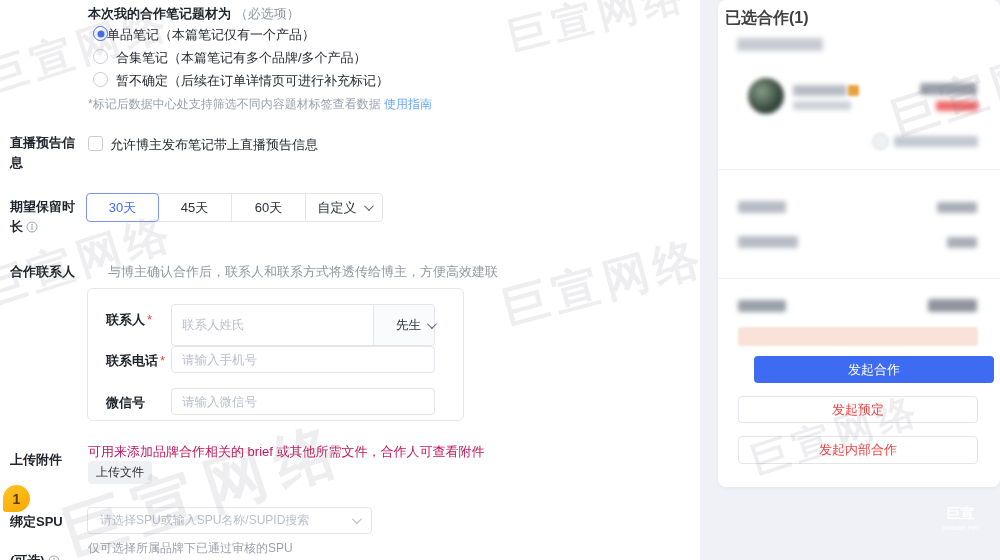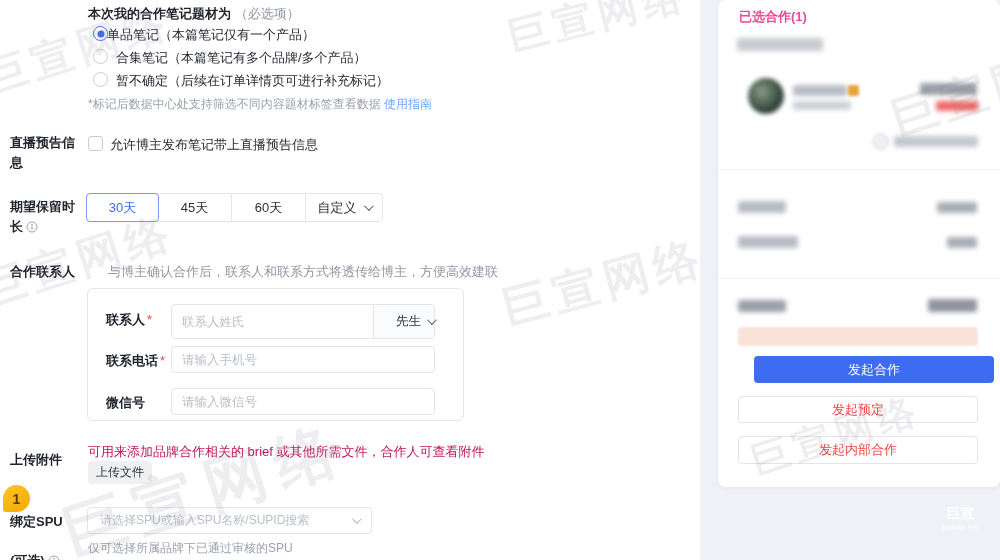--- a/index.html
+++ b/index.html
@@ -4,21 +4,21 @@
 <style>
   * { margin:0; padding:0; box-sizing:border-box; }
   html,body { background:#fff; }
   body { font-family:"Liberation Sans","DejaVu Sans",sans-serif; font-size:13px; color:#262a33; }
   #stage { position:relative; width:1000px; height:560px; overflow:hidden; background:#fff; }
   .abs { position:absolute; }
 
   
   .rail { left:700px; top:0; width:300px; height:560px; background:#f0f1f7; }
   .card { left:718px; top:0; width:282px; height:487px; background:#fff; border-radius:8px; box-shadow:0 1px 4px rgba(30,40,80,.05); }
-  .card-title { left:21px; top:8px; font-size:13px; font-weight:700; color:#ec4899; }
+  .card-title { left:7px; top:8px; font-size:16px; font-weight:700; color:#404040; }
   .hdiv { height:1px; background:#f0f1f4; }
 
   
   .bb { position:absolute; border-radius:2px; filter:blur(2.6px); }
   .bb-avatar { border-radius:50%; filter:blur(2px);
     background:radial-gradient(circle at 38% 38%, #8a9c86, #31443a 62%, #56636c); }
 
   
   .btn { position:absolute; width:240px; display:flex; align-items:center; justify-content:center;
          border-radius:4px; font-size:13px; cursor:pointer; }
@@ -122,21 +122,21 @@
   </div>
 
   <div class="abs flabel" style="left:10px;top:262px;">合作联系人</div>
   <div class="abs gray" style="left:88px;top:263px;margin-left:20px;">与博主确认合作后，联系人和联系方式将透传给博主，方便高效建联</div>
 
   <div class="abs" style="left:87px;top:288px;width:377px;height:133px;border:1px solid #e5e6eb;border-radius:6px;background:#fff;">
 
     <div class="abs" style="left:18px;top:21px;">
       <span class="flabel">联系人</span><span class="req">*</span>
     </div>
-    <div class="inputbox" style="left:83px;top:15px;width:264px;height:35px;">
+    <div class="inputbox" style="left:83px;top:15px;width:264px;height:42px;">
       <input placeholder="联系人姓氏" style="">
       <div class="suffix-select">
         <span>先生</span>
         <span class="chev"></span>
       </div>
     </div>
 
     <div class="abs" style="left:18px;top:62px;">
       <span class="flabel">联系电话</span><span class="req">*</span>
     </div>

